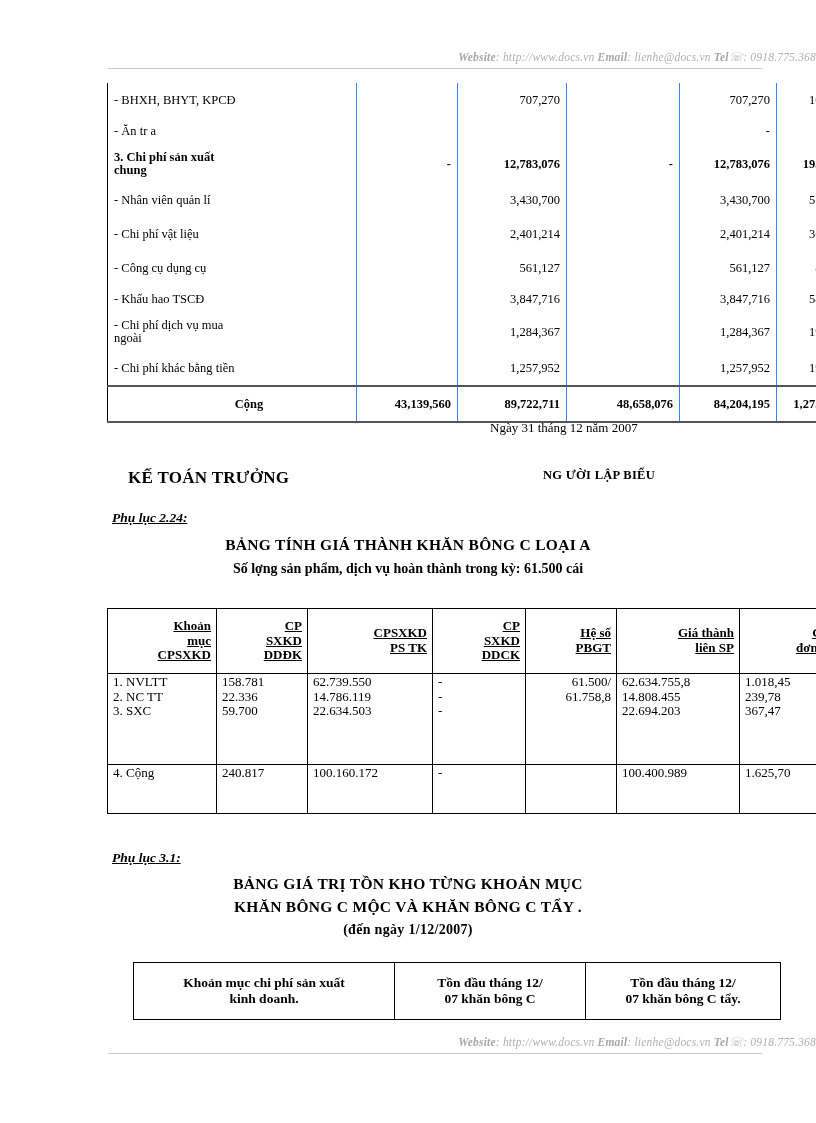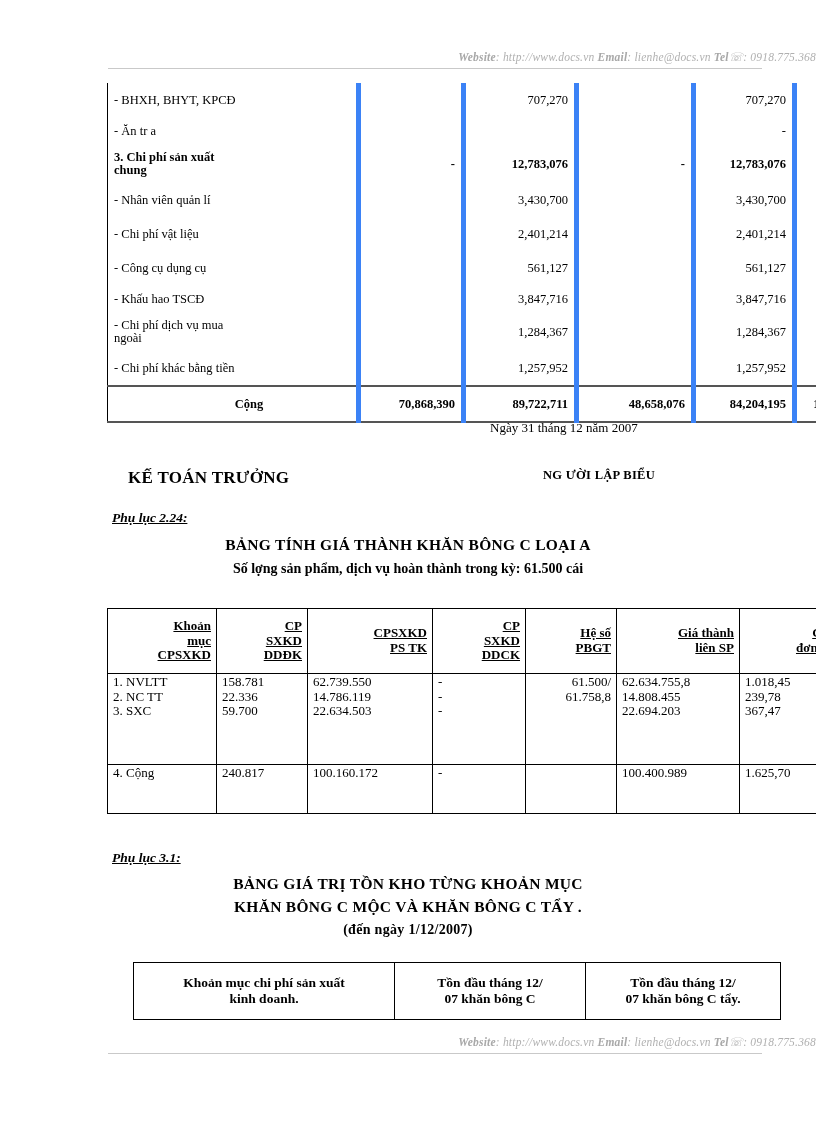--- a/index.html
+++ b/index.html
@@ -52,21 +52,21 @@
     position: absolute;
     left: 107px;
     top: 83px;
     width: 658px;
     border-collapse: collapse;
     table-layout: fixed;
     font-size: 12.5px;
   }
   .tbl1 td {
     border-left: 1px solid #000;
-    border-right: 5px solid #3b82f6;
+    border-right: 1px solid #3b82f6;
     padding: 2px 6px;
     vertical-align: middle;
     line-height: 1.15;
   }
   .tbl1 .c-label   { width: 236px; border-left: 1px solid #000; text-align: left; }
   .tbl1 .c-n1      { width: 88px;  text-align: right; }
   .tbl1 .c-n2      { width: 96px;  text-align: right; }
   .tbl1 .c-n3      { width: 100px; text-align: right; }
   .tbl1 .c-n4      { width: 84px;  text-align: right; }
   .tbl1 .c-n5      { width: 54px;  text-align: right; }
@@ -296,21 +296,21 @@
       <tr class="r-std">
         <td class="c-label">- Chi phí khác bằng tiền</td>
         <td class="c-n1"></td>
         <td class="c-n2">1,257,952</td>
         <td class="c-n3"></td>
         <td class="c-n4">1,257,952</td>
         <td class="c-n5">19.06</td>
       </tr>
       <tr class="totrow">
         <td class="c-label">Cộng</td>
-        <td class="c-n1">70,868,390</td>
+        <td class="c-n1">43,139,560</td>
         <td class="c-n2">89,722,711</td>
         <td class="c-n3">48,658,076</td>
         <td class="c-n4">84,204,195</td>
         <td class="c-n5">1,275.72</td>
       </tr>
     </tbody>
   </table>
 
   <div class="date-line">Ngày  31 tháng  12 năm 2007</div>
   <div class="sig-left">KẾ TOÁN TRƯỞNG</div>

